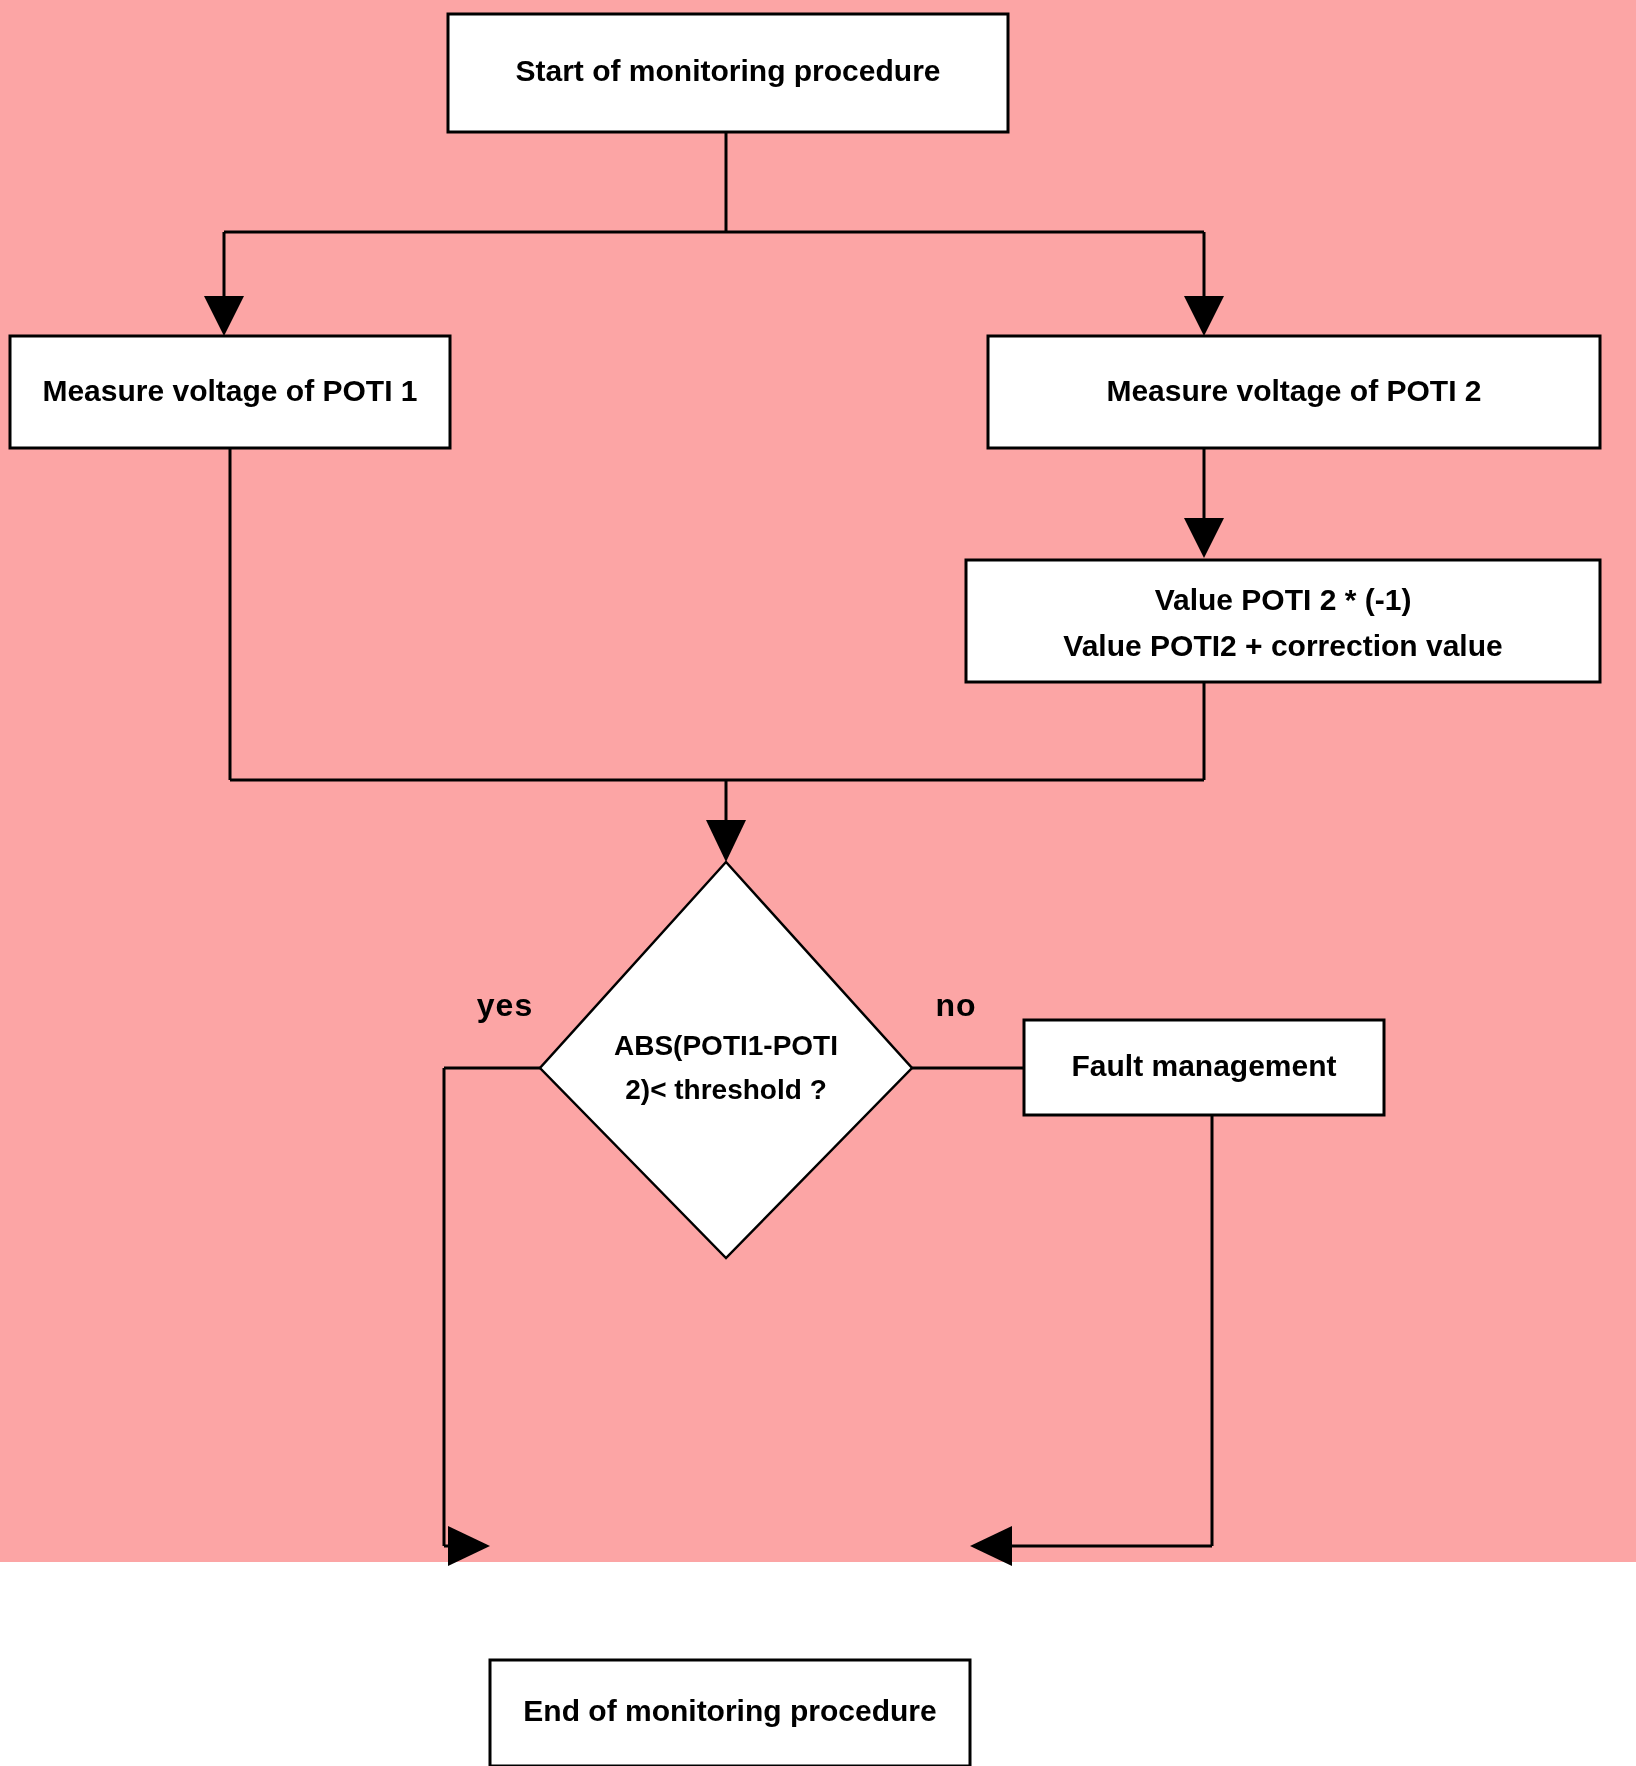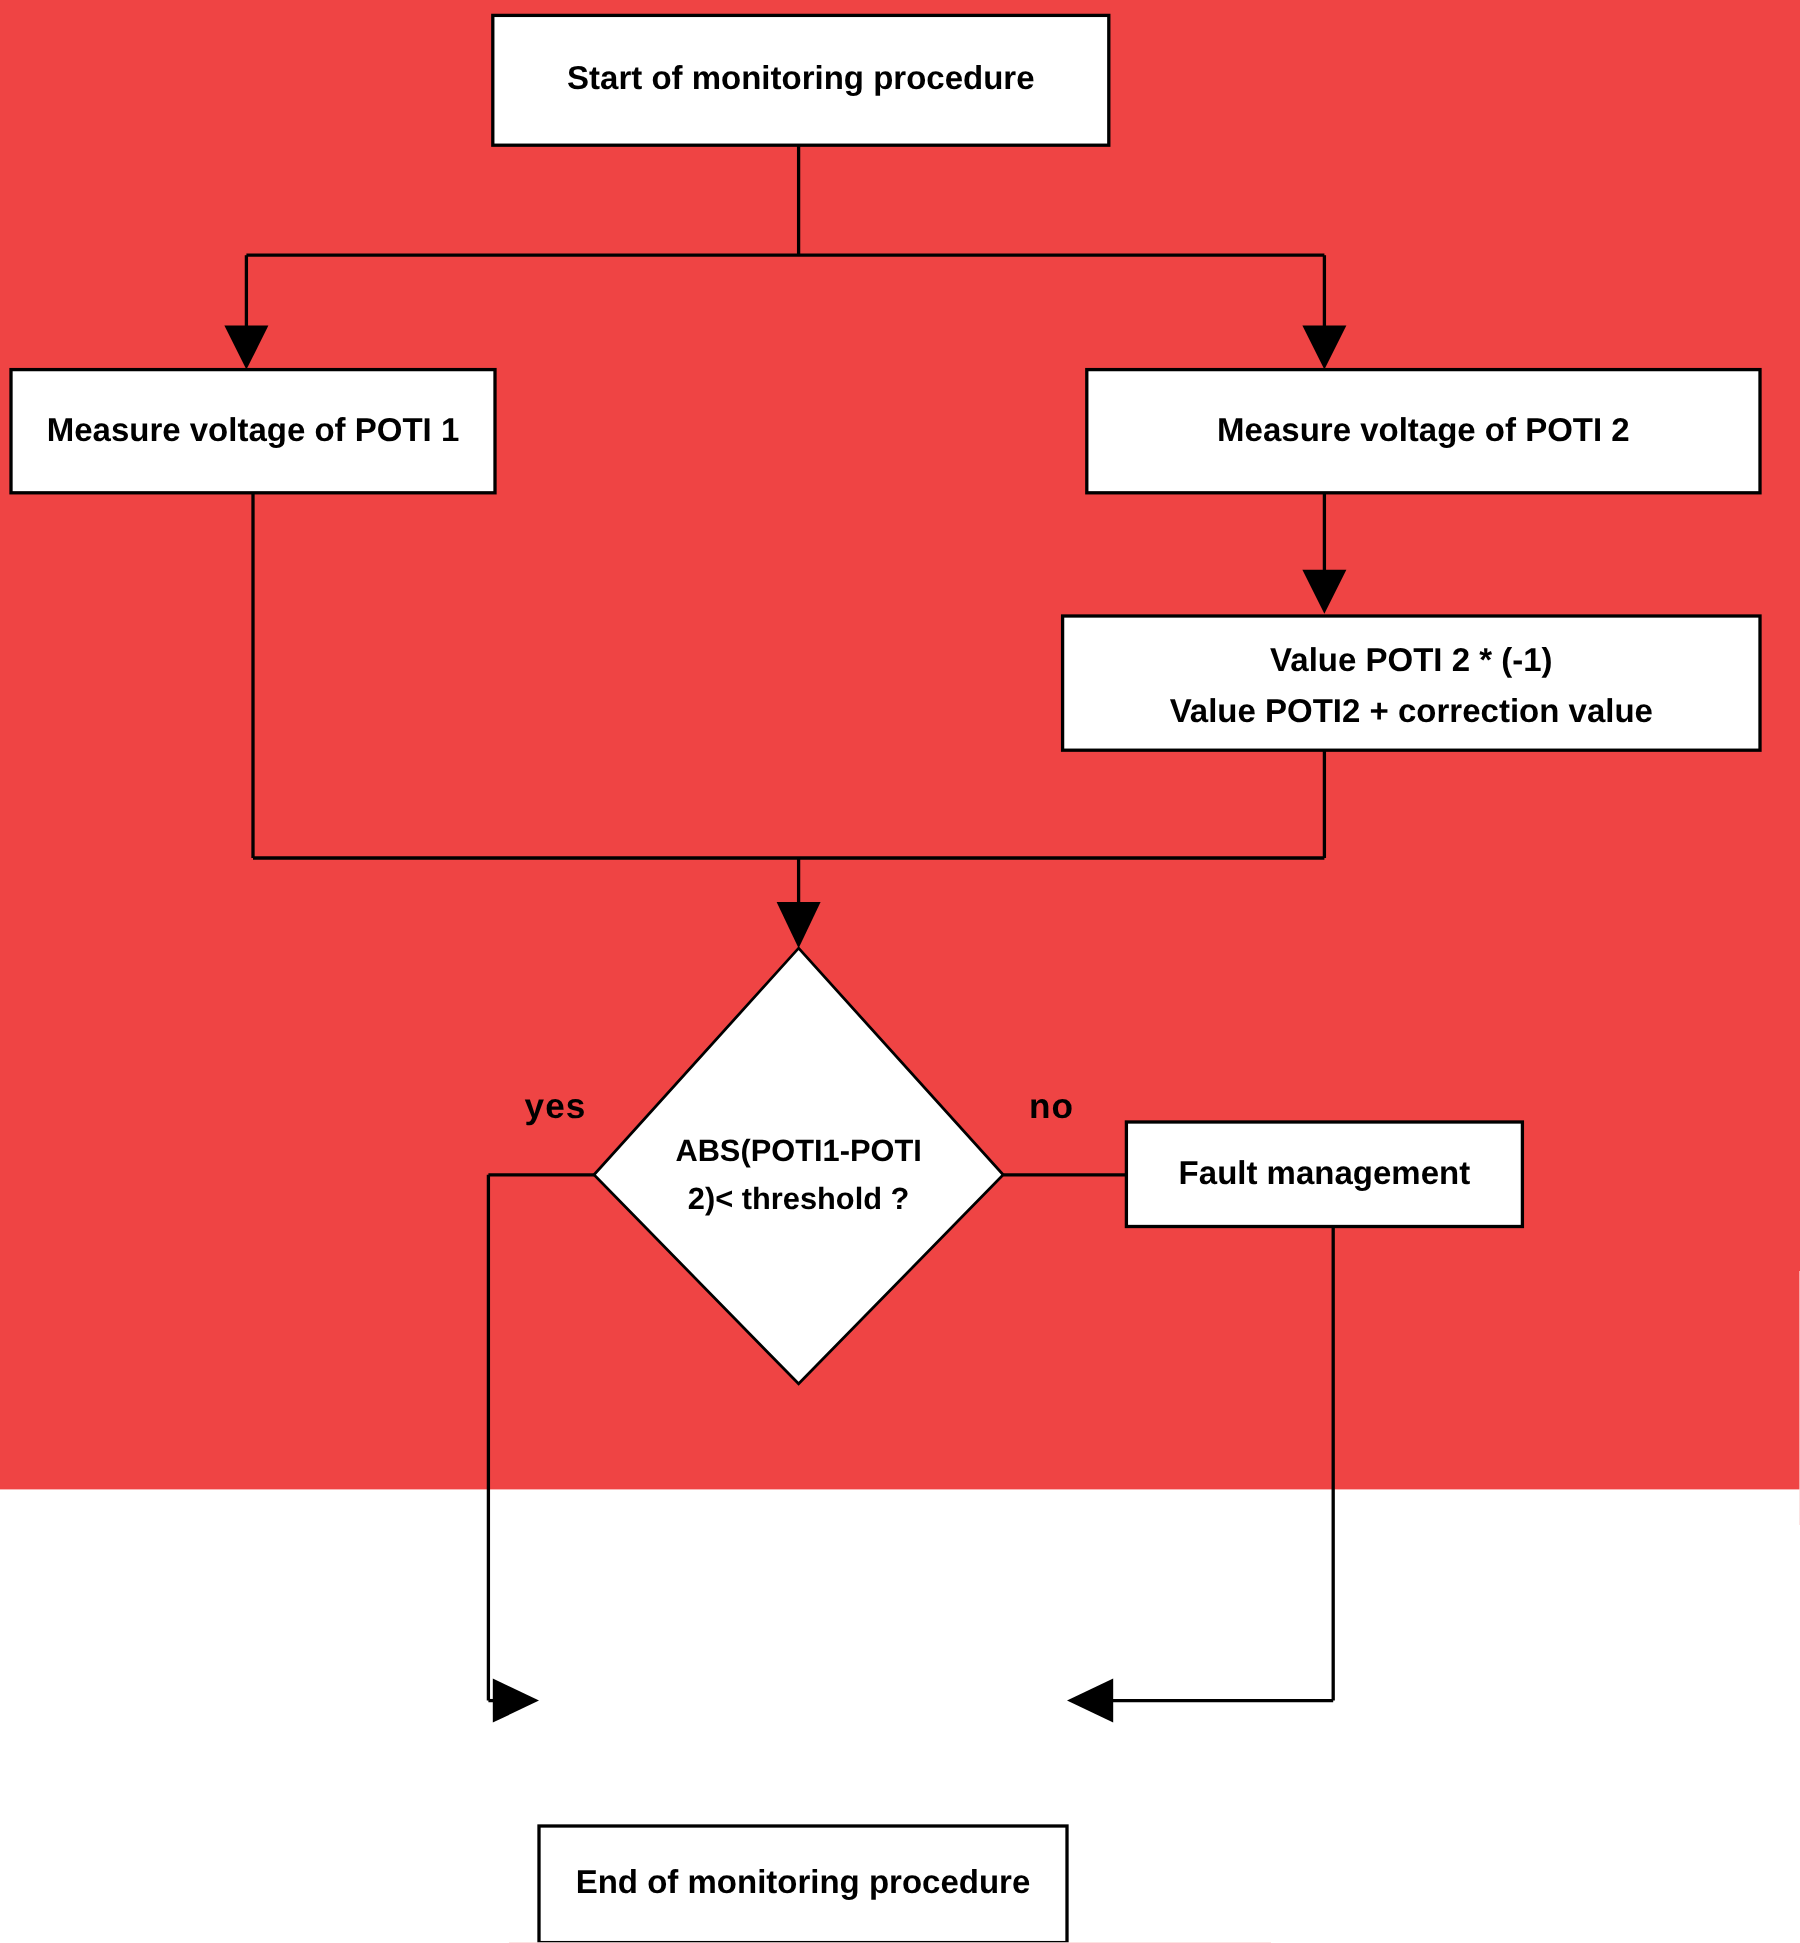--- a/index.html
+++ b/index.html
@@ -10,22 +10,22 @@
   }
   body {
     width: 1636px;
     height: 1766px;
     font-family: "Liberation Sans", sans-serif;
     overflow: hidden;
   }
   #flow-root {
     position: relative;
     width: 1636px;
-    height: 1354px;
-    background: #ef4444;
+    height: 1562px;
+    background: #fca5a5;
   }
   svg.flow-canvas {
     position: absolute;
     top: 0;
     left: 0;
     width: 1636px;
     height: 1766px;
     display: block;
   }
   .node-box {

